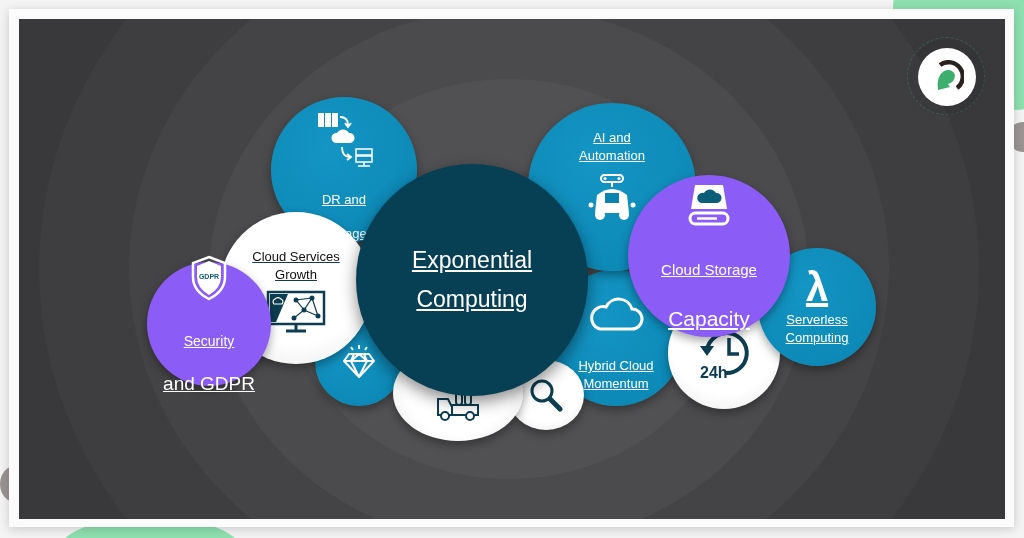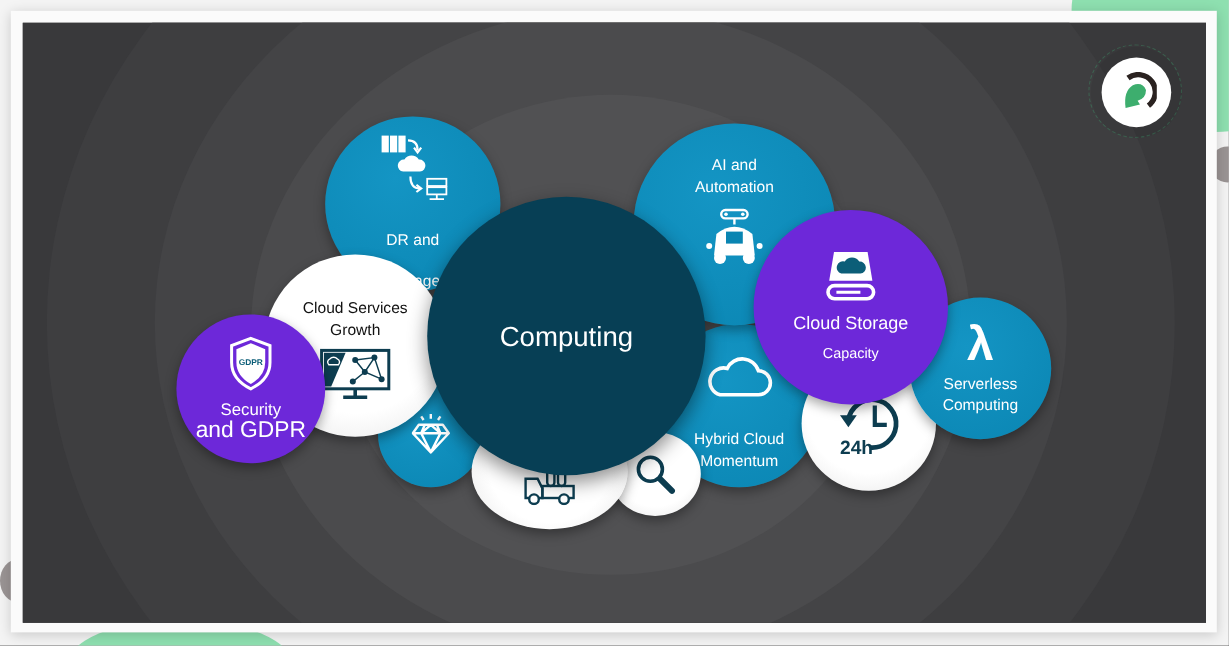--- a/index.html
+++ b/index.html
@@ -18,23 +18,24 @@
     overflow: hidden;
     background: #343436;
   }
   .ring { position: absolute; border-radius: 50%; }
   .bubble {
     position: absolute; border-radius: 50%;
     display: flex; flex-direction: column; align-items: center; justify-content: center;
     text-align: center; color: #fff;
     box-shadow: 0 4px 10px rgba(0,0,0,0.35);
     box-sizing: border-box;
+    text-decoration: underline;
   }
   .blue { background: radial-gradient(circle at 40% 35%, #1495c4, #0a85b2); }
-  .teal { background: #6d28d9; }
+  .teal { background: #8b5cf6; gap: 25px; }
   .navy { background: #073f55; }
   .white { background: radial-gradient(circle at 50% 40%, #ffffff 60%, #e6e6e6); color: #0d3d50; }
   .lbl { font-size: 13px; line-height: 18px; font-weight: 500; }
   .ico svg { display: block; }
   .logo {
     position: absolute; left: 918px; top: 48px; width: 58px; height: 58px; border-radius: 50%;
     background: #fff; display: flex; align-items: center; justify-content: center;
     box-shadow: 0 0 0 9px rgba(0,0,0,0.06);
   }
   .logo-ring {
@@ -110,21 +111,21 @@
 <div class="bubble teal" style="left:628px; top:175px; width:162px; height:162px;">
   <span class="ico">
     <svg width="44" height="46" viewBox="0 0 44 46">
       <path d="M8 4 H36 L40 28 H4 Z" fill="#fff"></path>
       <path d="M14 22 H30 A5 5 0 0 0 29 12 A7 7 0 0 0 17 12 A5 5 0 0 0 14 22 Z" fill="#0c5e78"></path>
       <rect x="3" y="32" width="38" height="11" rx="5.5" fill="none" stroke="#fff" stroke-width="3"></rect>
       <line x1="10" y1="37.5" x2="30" y2="37.5" stroke="#fff" stroke-width="2.5"></line>
     </svg>
   </span>
   <span class="lbl" style="font-size:15px; line-height:24px; margin-top:6px;">Cloud Storage</span>
-  <span class="lbl" style="font-size:12px; line-height:24px;">Capacity</span>
+  <span class="lbl" style="font-size:21px; line-height:24px;">Capacity</span>
 </div>
 
 <div class="bubble blue" style="left:271px; top:97px; width:146px; height:146px; justify-content:space-between; padding-top:14px;">
   <span class="ico">
     <svg width="60" height="58" viewBox="0 0 60 58">
       <rect x="4" y="2" width="6" height="14" fill="#fff"></rect>
         <rect x="11" y="2" width="6" height="14" fill="#fff"></rect>
         <rect x="18" y="2" width="6" height="14" fill="#fff"></rect>
       <path d="M26 6 Q34 6 34 14" fill="none" stroke="#fff" stroke-width="1.8"></path>
         <path d="M31 12 L34 16 L37 12" fill="none" stroke="#fff" stroke-width="1.8"></path>
@@ -198,20 +199,21 @@
       <path d="M19 2 L35 8 V22 Q35 36 19 44 Q3 36 3 22 V8 Z" fill="none" stroke="#fff" stroke-width="2.5"></path>
       <path d="M19 6 L31 11 V22 Q31 33 19 40 Q7 33 7 22 V11 Z" fill="#fff"></path>
       <text x="19" y="24" font-size="7" font-weight="bold" fill="#0c5e78" text-anchor="middle" font-family="Liberation Sans, sans-serif">GDPR</text>
     </svg>
   </span>
   <span class="lbl" style="font-size:14px; margin-top:6px;">Security</span>
   <span class="lbl" style="font-size:19px;">and GDPR</span>
 </div>
 
 <div class="bubble navy" style="left:356px; top:164px; width:232px; height:232px; box-shadow:0 6px 16px rgba(0,0,0,0.45);">
+  <span style="font-size:23px; line-height:39px;">Exponential</span>
   <span style="font-size:23px; line-height:39px;">Computing</span>
 </div>
 
 <div class="logo-ring"></div>
 <div class="logo">
   <span class="ico">
     <svg width="34" height="34" viewBox="0 0 34 34">
       <path d="M10 5 A14 14 0 0 1 27 28" fill="none" stroke="#2a2220" stroke-width="4.5"></path>
       <path d="M8 30 Q6 16 14 11 Q22 8 25 15 Q25 22 18 24 L20 27 Z" fill="#3dae6e"></path>
     </svg>

